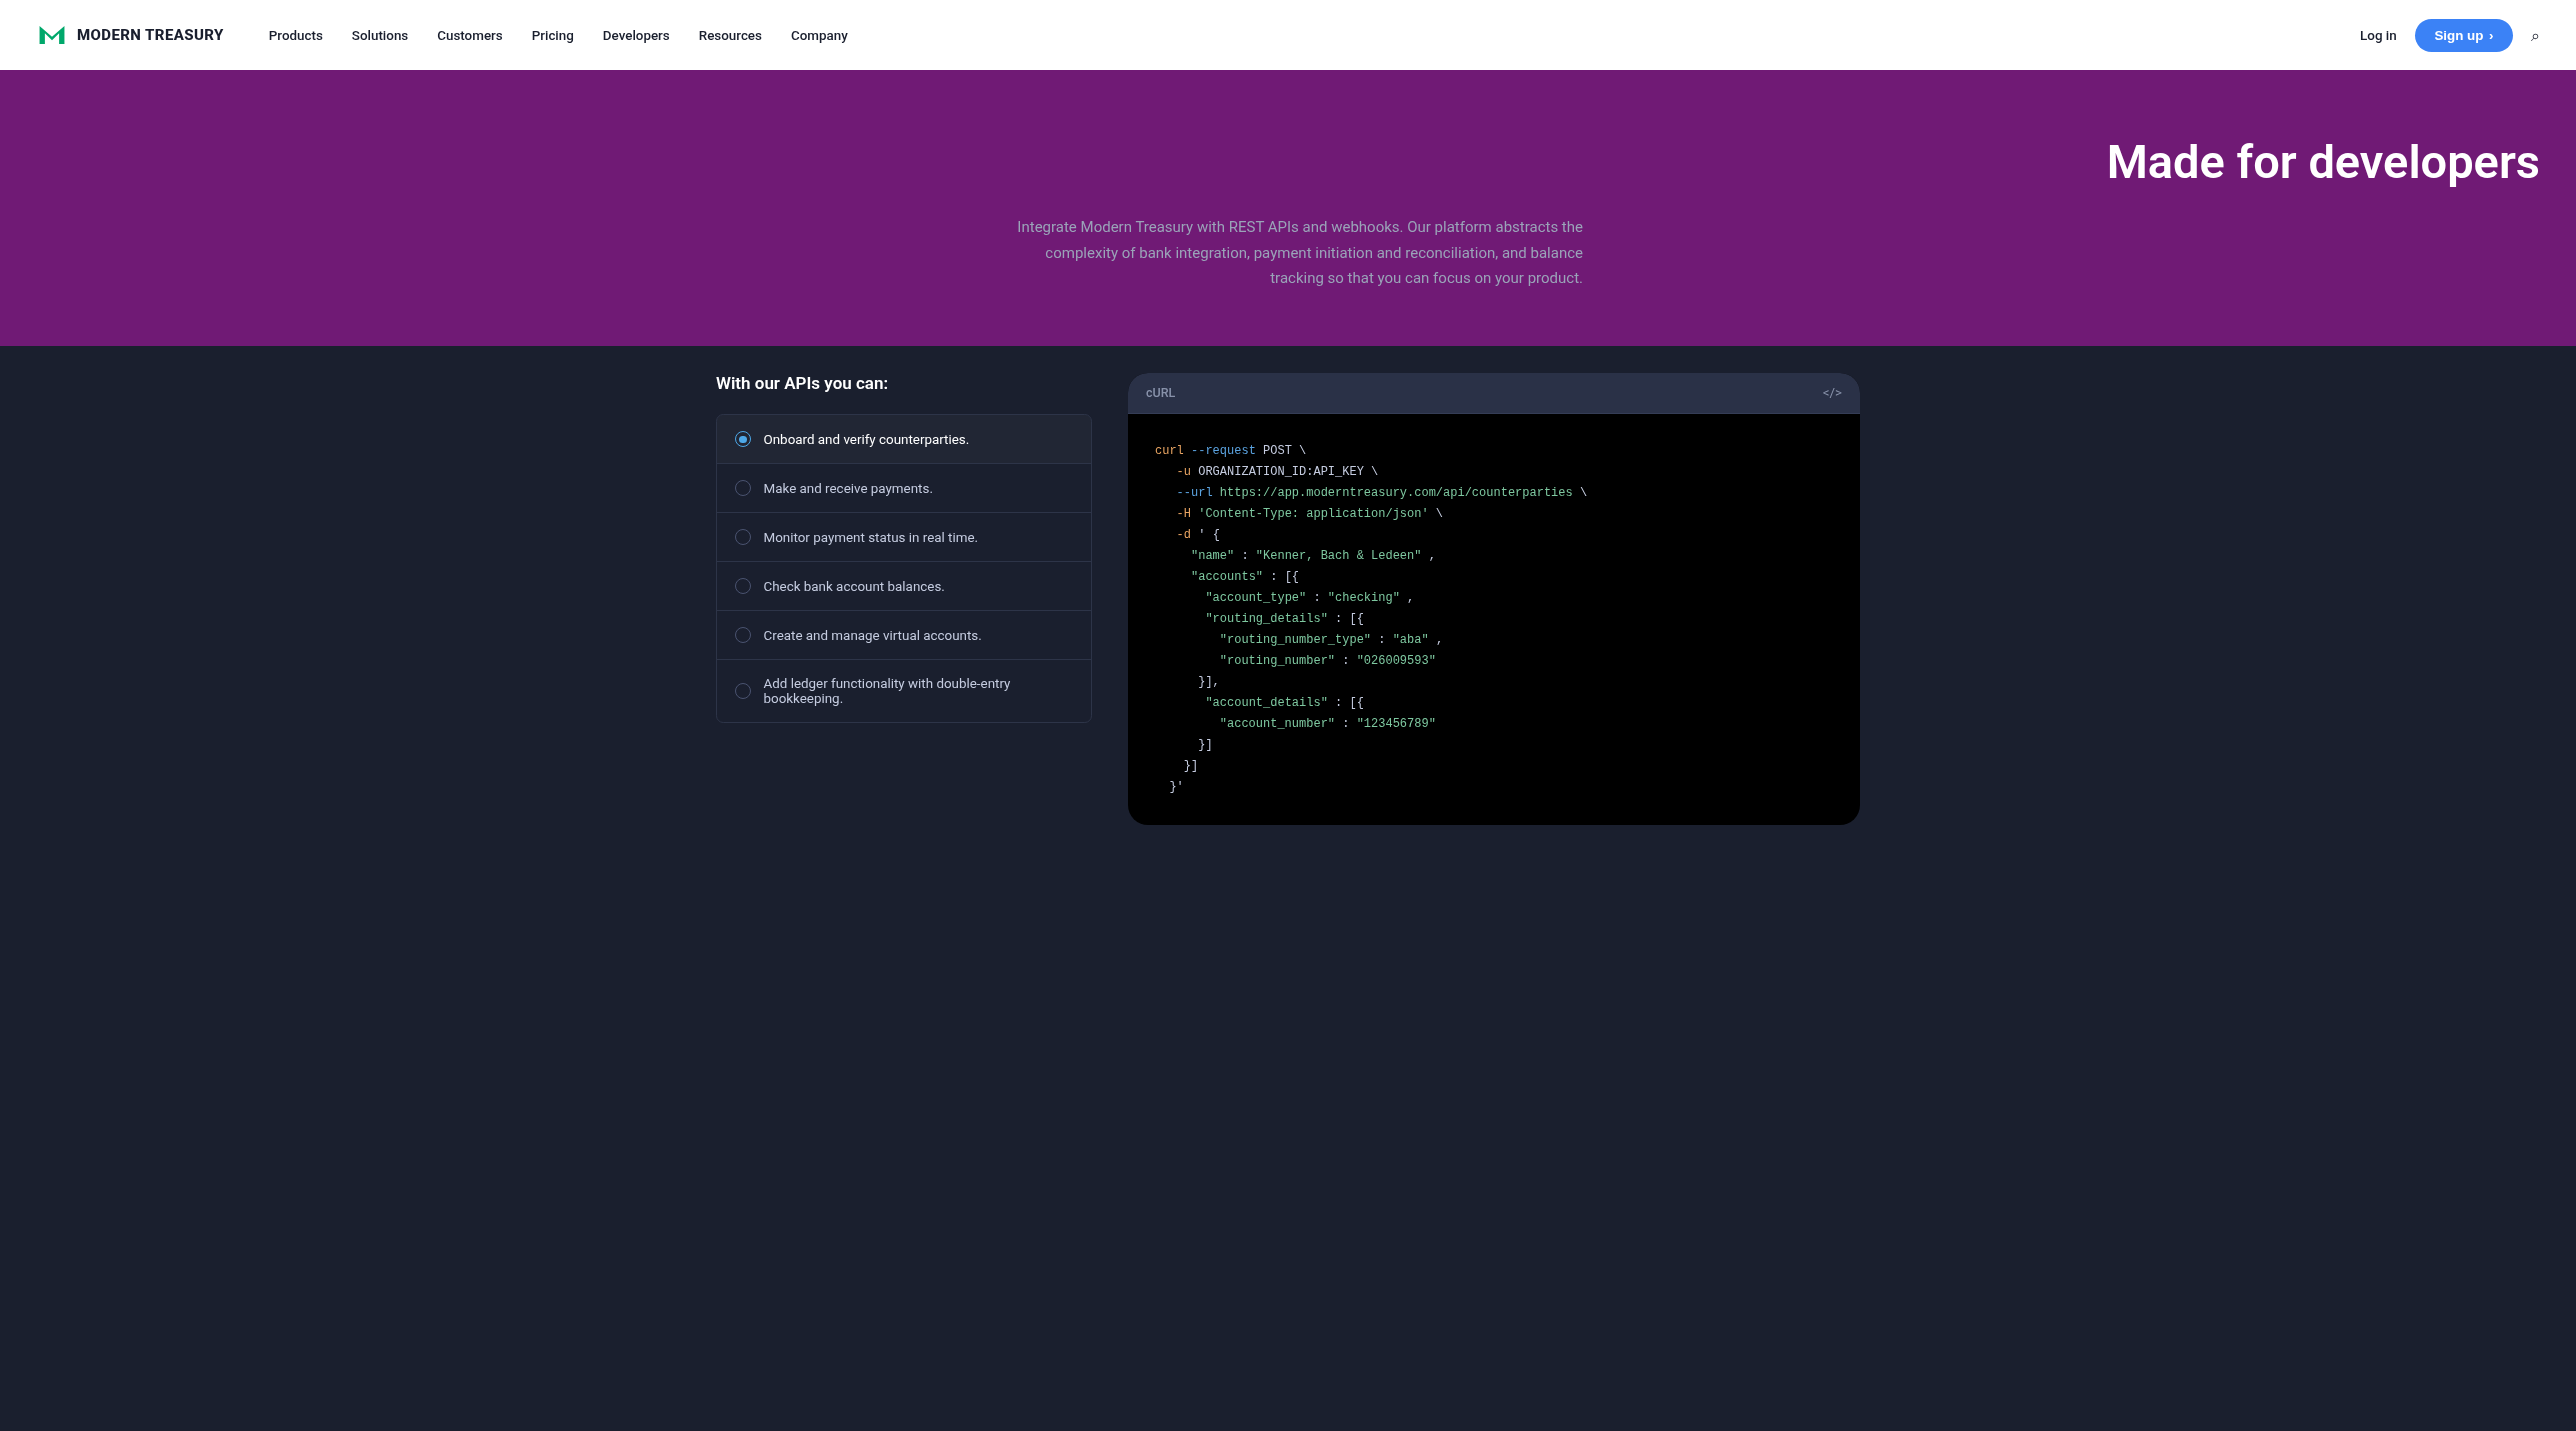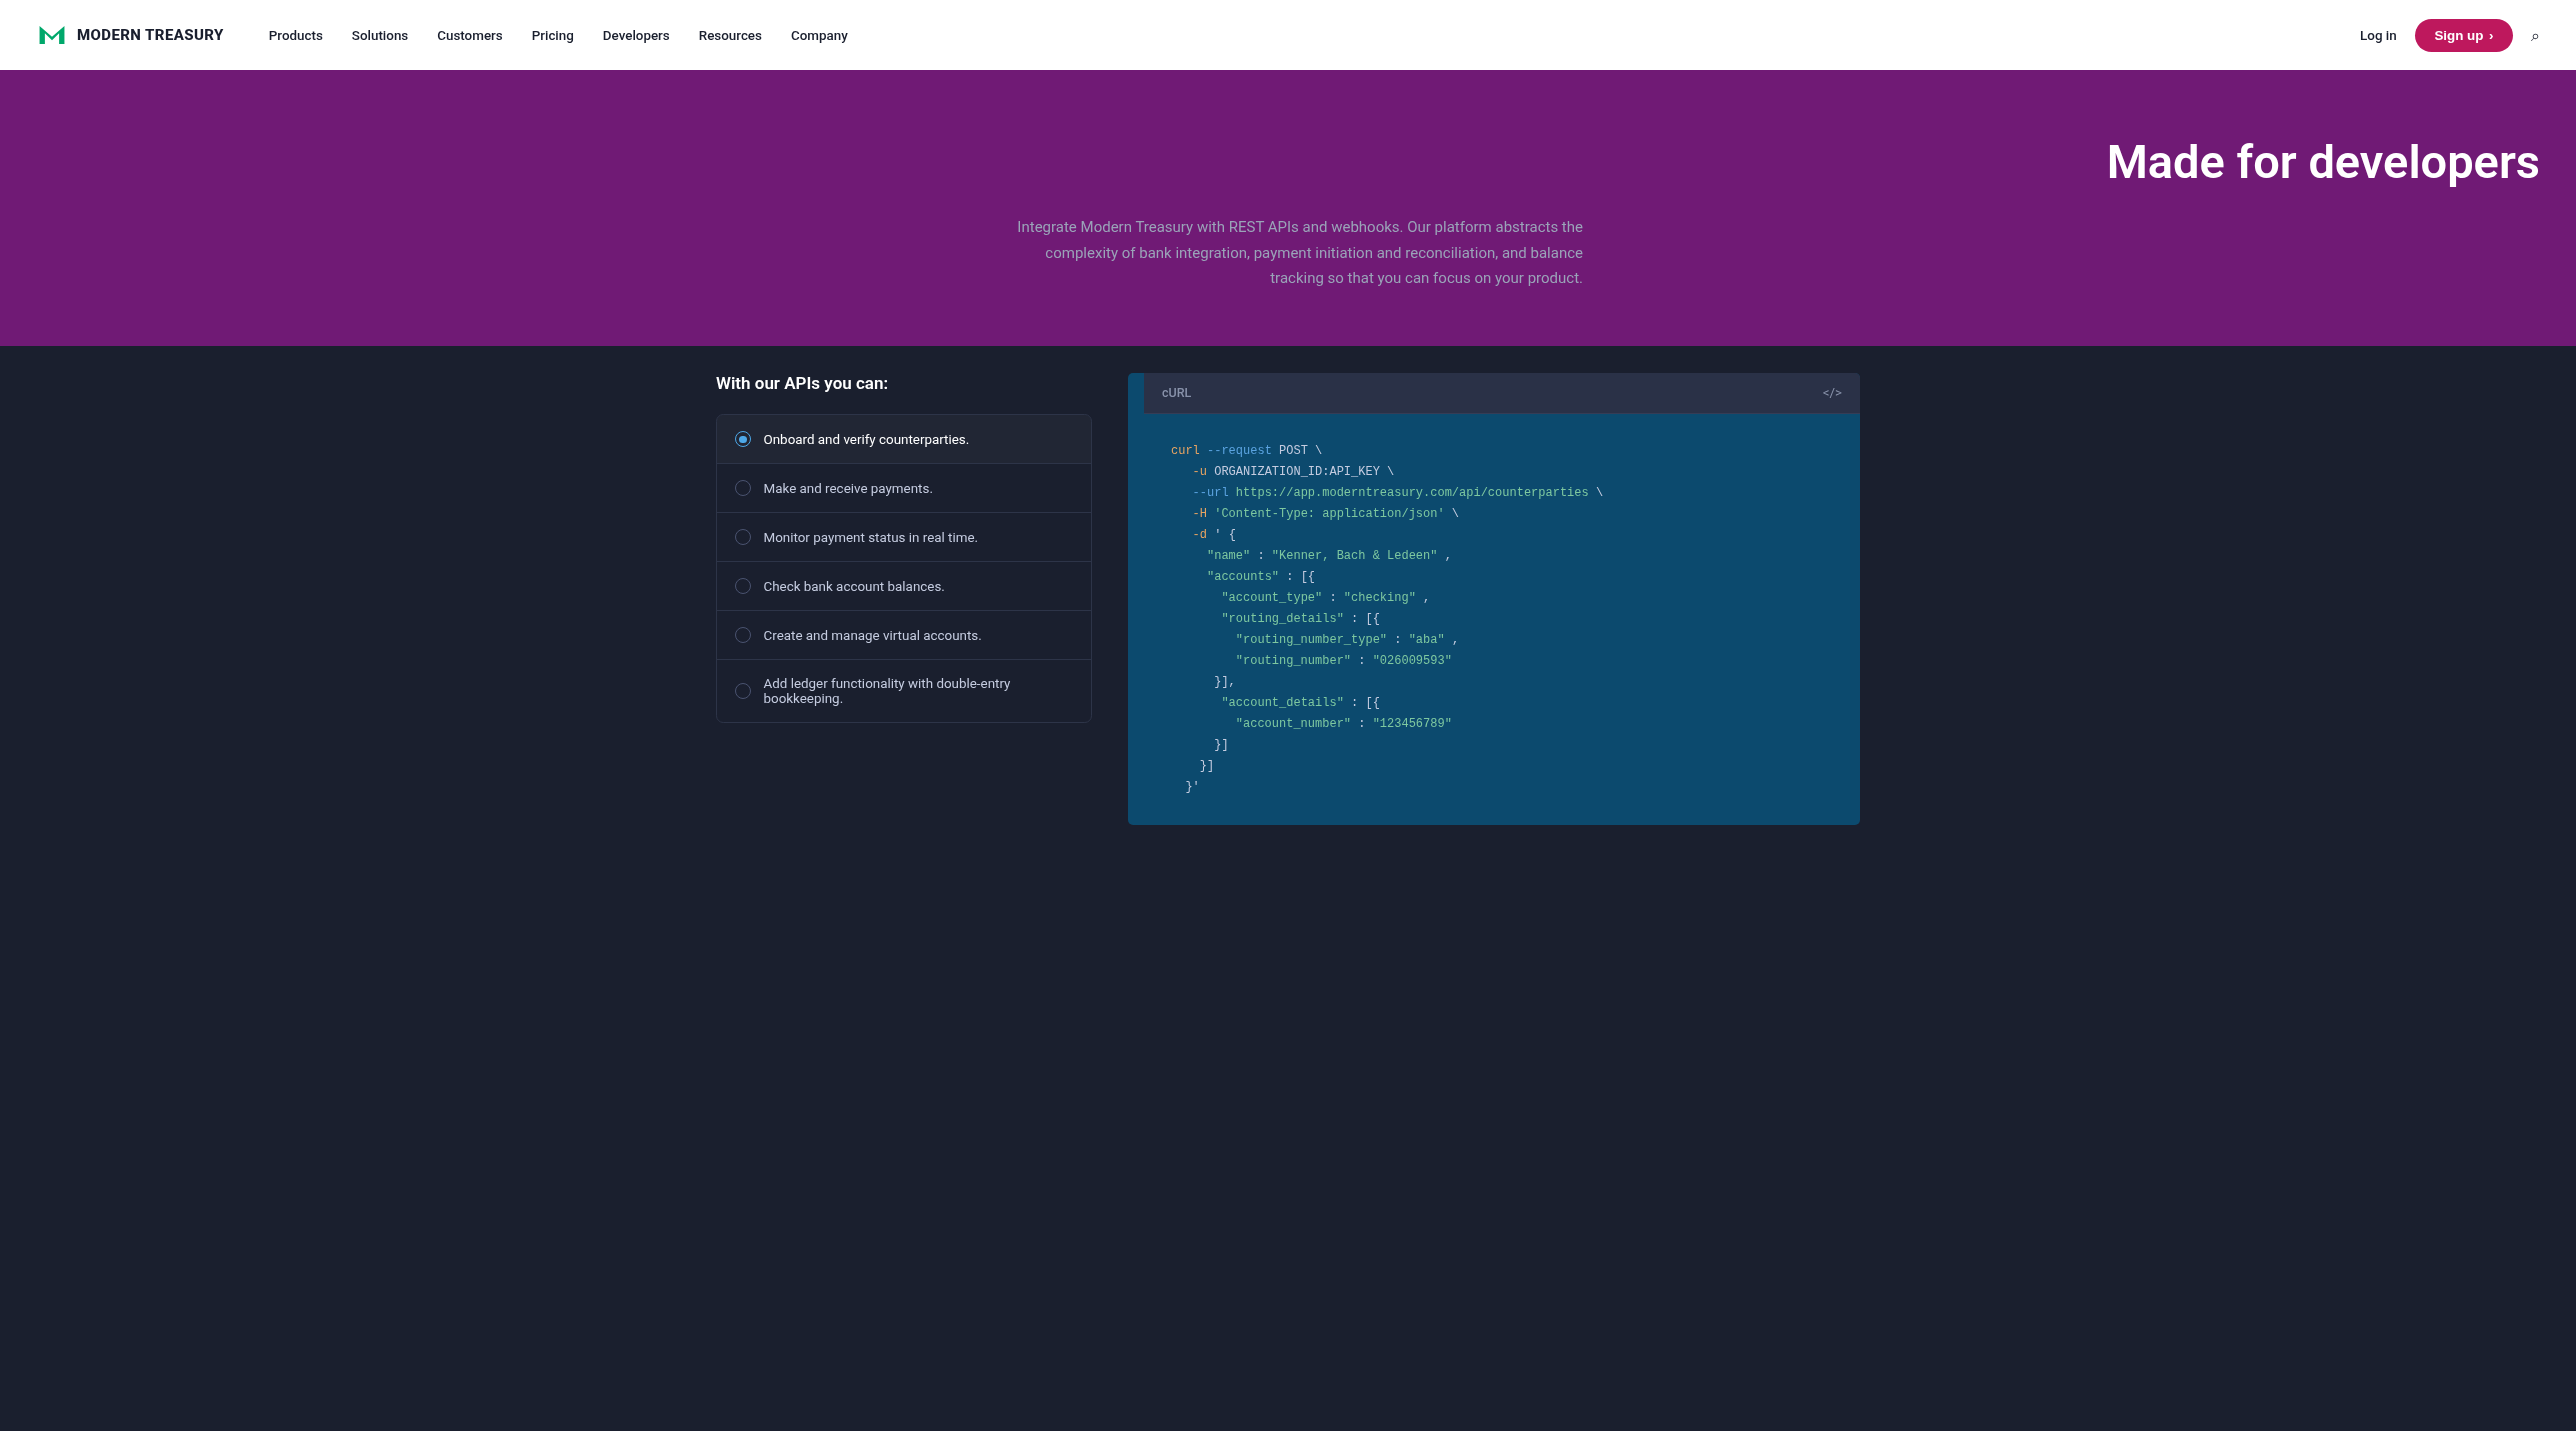--- a/index.html
+++ b/index.html
@@ -68,21 +68,21 @@
     .nav-login {
       font-size: 13.4px;
       color: #1a1f2e;
       font-weight: 500;
       cursor: pointer;
       text-decoration: none;
       margin-left: 40px;
     }
 
     .nav-signup {
-      background: #be185d;
+      background: #3b82f6;
       color: #fff;
       font-size: 13.4px;
       font-weight: 600;
       padding: 9px 19.7px;
       border-radius: 22.4px;
       border: none;
       cursor: pointer;
       display: flex;
       align-items: center;
       gap: 5.4px;
@@ -193,25 +193,24 @@
       font-weight: 400;
     }
 
     .api-item.active .api-label {
       color: #fff;
     }
 
     
     .code-panel {
       flex: 1;
-      background: #0c4a6e;
-      border-radius: 5px;
+      background: #000000;
+      border-radius: 20px;
       overflow: hidden;
       min-height: 411px;
-      padding-left: 16px;
     }
 
     .code-header {
       display: flex;
       align-items: center;
       justify-content: space-between;
       padding: 12.5px 18px;
       background: #2a3147;
       border-bottom: 0.9px solid #353d56;
     }

